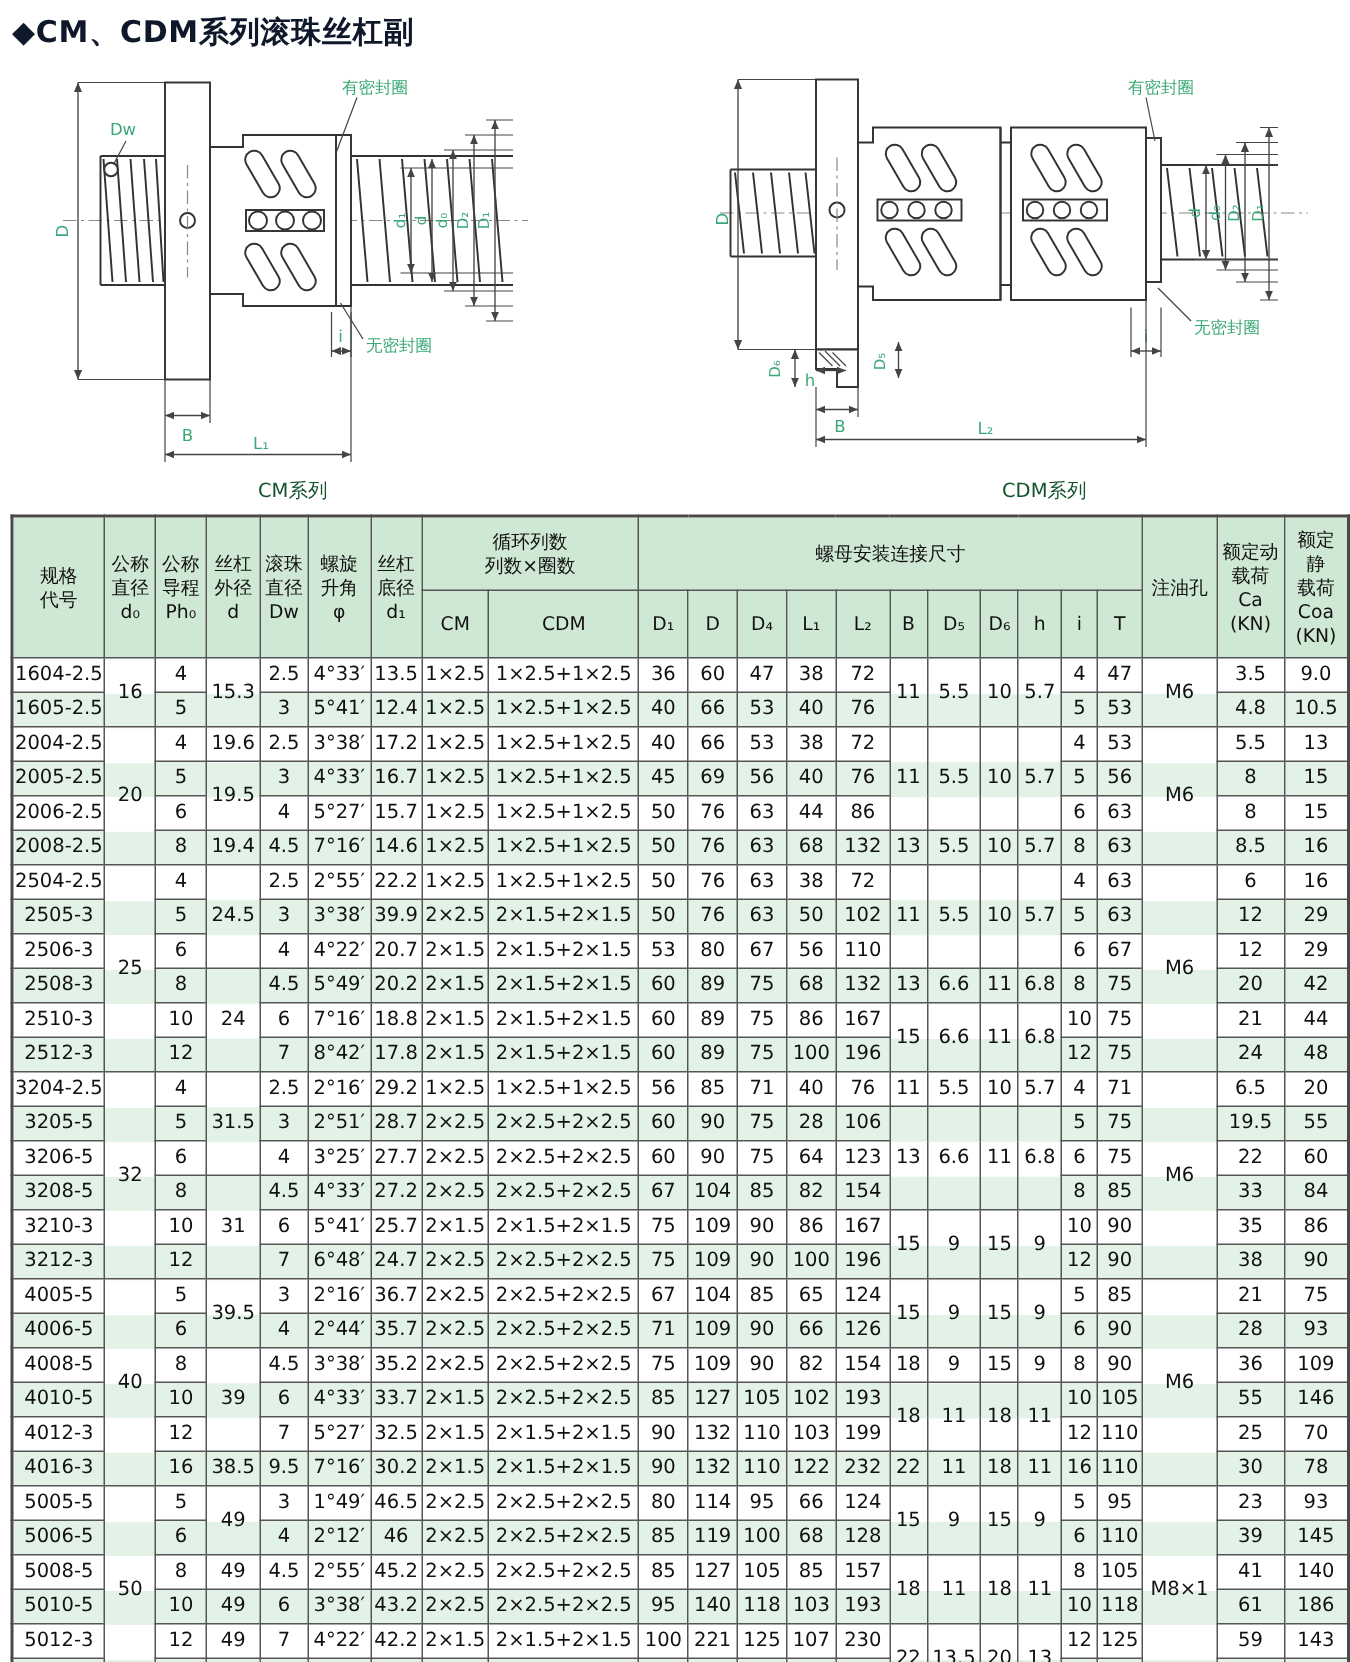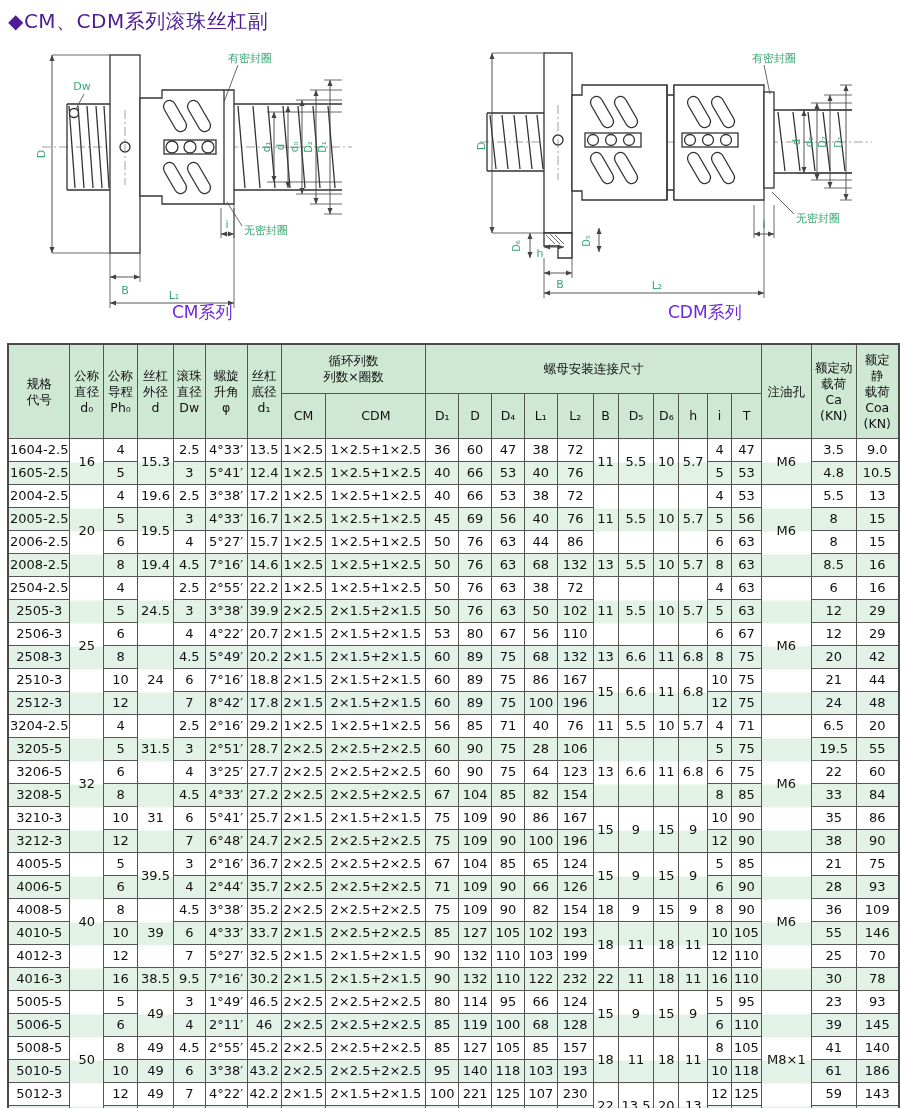--- a/index.html
+++ b/index.html
@@ -1,22 +1,22 @@
 <!DOCTYPE html>
 <html><head>
 <meta charset="utf-8">
 <style>
   html,body{margin:0;padding:0;background:#fff;}
   body{width:900px;height:1108px;position:relative;overflow:hidden;
        font-family:"DejaVu Sans","Liberation Sans",sans-serif;color:#111;}
-  .page-title{position:absolute;top:8px;left:8px;font-size:20px;font-weight:normal;color:#4c1d95;letter-spacing:0.5px;}
+  .page-title{position:absolute;top:8px;left:8px;font-size:20px;font-weight:bold;color:#0f172a;letter-spacing:0.5px;}
   .diagram{position:absolute;top:50px;}
   #cm-diagram-wrap{left:12px;}
   #cdm-diagram-wrap{left:452px;}
-  .caption{position:absolute;top:301px;font-size:17px;color:#6d28d9;}
+  .caption{position:absolute;top:318px;font-size:13px;color:#14532d;}
   #cm-caption{left:172px;}
   #cdm-caption{left:668px;}
   
   .tbl-wrap{position:absolute;top:343px;left:7px;}
   table{border-collapse:collapse;table-layout:fixed;border:2px solid #4a4a4a;}
   th,td{border:1px solid #555;text-align:center;vertical-align:middle;padding:0;overflow:hidden;}
   th{background:#cfe8d4;font-weight:normal;font-size:12.5px;line-height:1.28;white-space:pre-line;color:#111;}
   td{height:22px;line-height:22px;font-size:13px;white-space:nowrap;}
   tr.hr1 th{height:48px;}
   tr.hr2 th{height:44px;}
@@ -800,21 +800,21 @@
           <td class="w">5</td>
           <td class="w">95</td>
           <td rowspan="6" class="mw">M8×1</td>
           <td class="w">23</td>
           <td class="w">93</td>
         </tr>
         <tr>
           <td class="g">5006-5</td>
           <td class="g">6</td>
           <td class="g">4</td>
-          <td class="g">2°11′</td>
+          <td class="g">2°12′</td>
           <td class="g">46</td>
           <td class="g">2×2.5</td>
           <td class="g">2×2.5+2×2.5</td>
           <td class="g">85</td>
           <td class="g">119</td>
           <td class="g">100</td>
           <td class="g">68</td>
           <td class="g">128</td>
           <td class="g">6</td>
           <td class="g">110</td>

